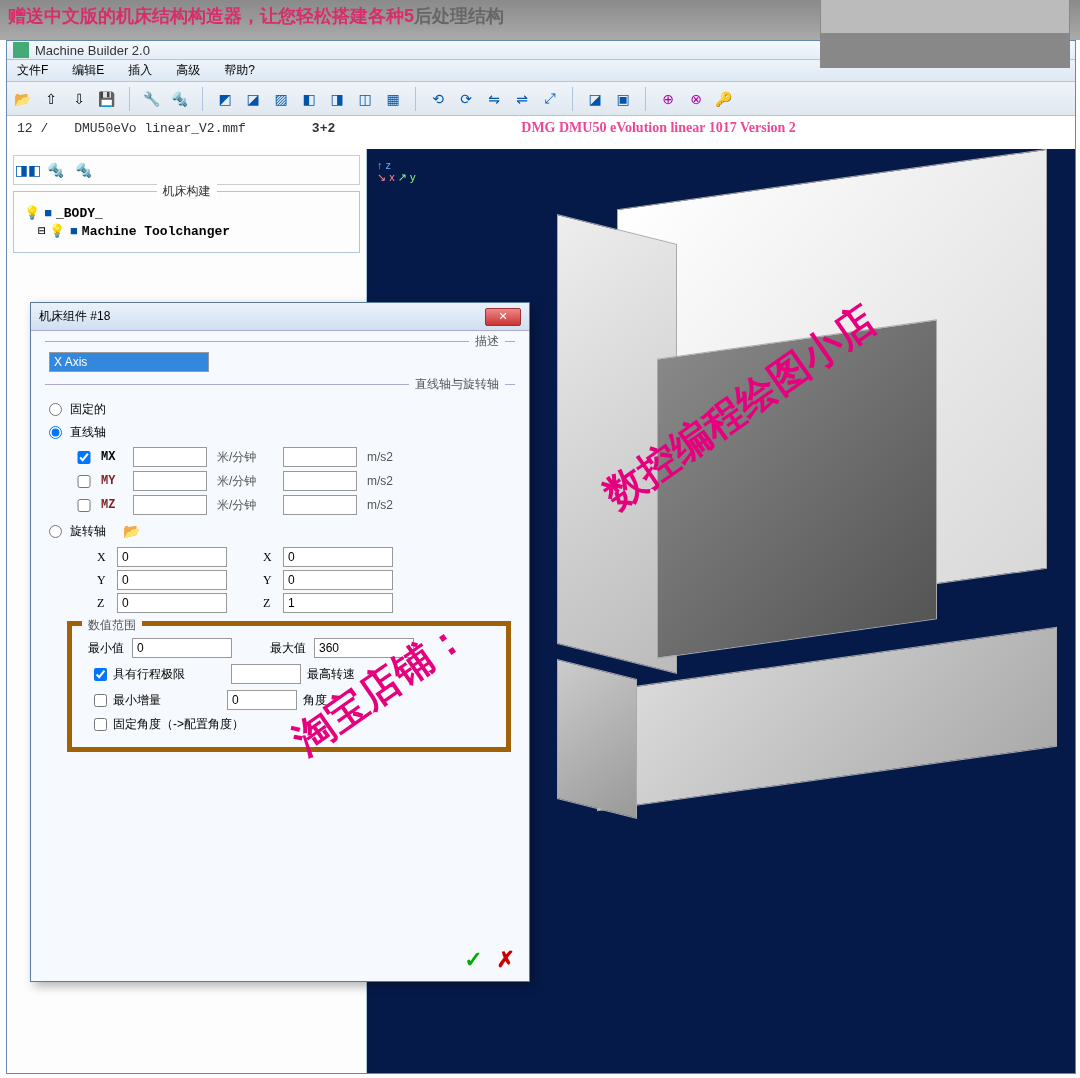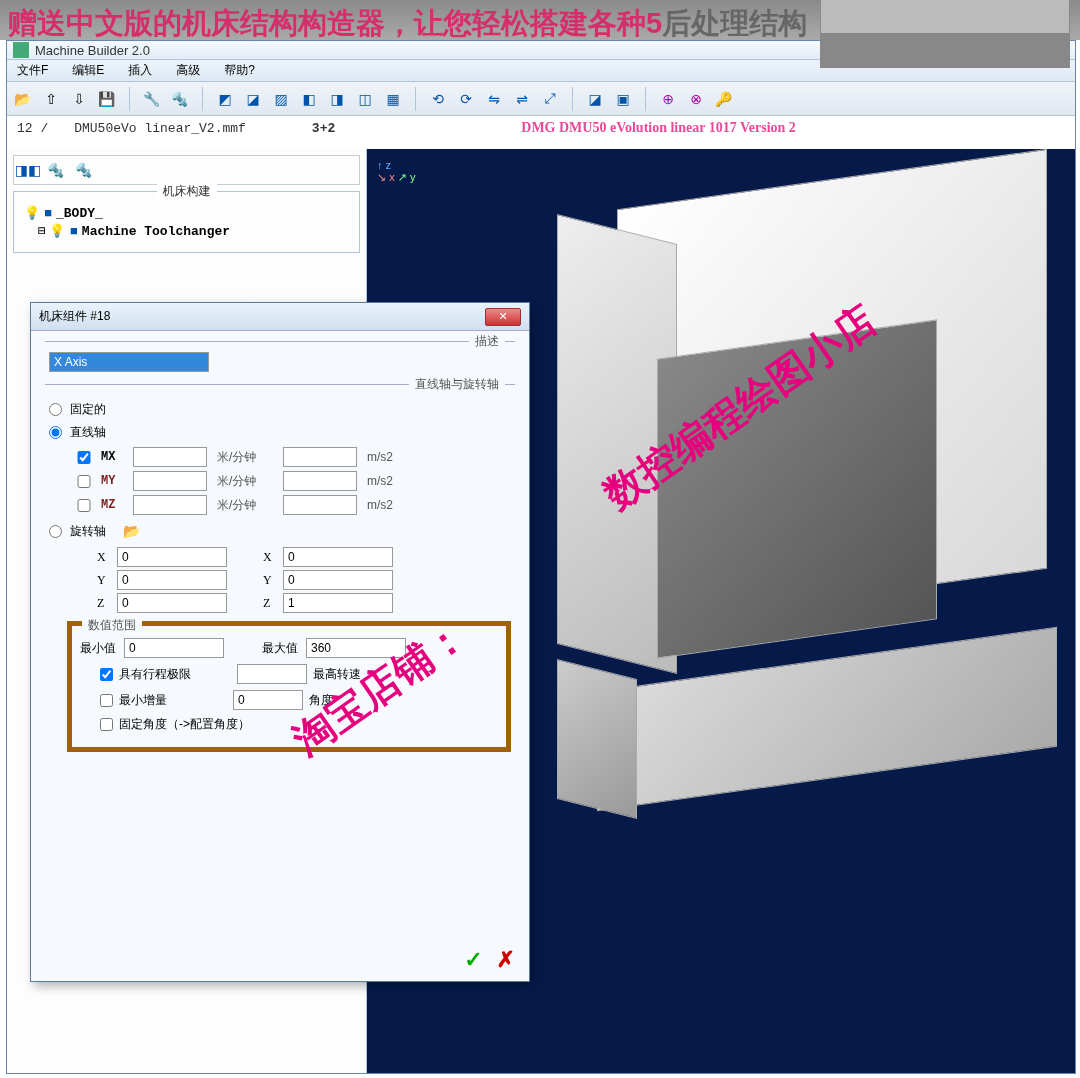--- a/index.html
+++ b/index.html
@@ -1,17 +1,17 @@
 <!DOCTYPE html>
 <html><head>
 <meta charset="utf-8">
 <style>
 * { box-sizing: border-box; margin: 0; padding: 0; }
 body { font-family: "Microsoft YaHei", Tahoma, sans-serif; font-size: 12px; background: #fff; width: 1080px; height: 1078px; overflow: hidden; position: relative; }
-.banner { background: linear-gradient(#8a8a8a, #aaa); color: #d62e6b; font-size: 29px; font-weight: bold; padding: 4px 8px; height: 40px; position: relative; }
+.banner { background: linear-gradient(#8a8a8a, #aaa); color: #d62e6b; font-size: 18px; font-weight: bold; padding: 4px 8px; height: 40px; position: relative; }
 .banner-thumb { position: absolute; right: 10px; top: -2px; width: 250px; height: 70px; background: linear-gradient(#bbb 50%, #888 50%); border: 1px solid #888; z-index: 5; }
 .banner-gray { color: #666; }
 .app-window { position: absolute; left: 6px; top: 40px; right: 4px; bottom: 4px; border: 1px solid #6688aa; background: #fff; }
 .titlebar { height: 19px; background: linear-gradient(#f5f9fd, #e3edf7); border-bottom: 1px solid #b0c4de; display: flex; align-items: center; padding: 0 6px; font-size: 13px; color: #333; }
 .titlebar .app-icon { width: 16px; height: 16px; background: #4a7; margin-right: 6px; }
 .menubar { height: 22px; background: linear-gradient(#edf3fa, #dde8f3); border-bottom: 1px solid #b0c4de; display: flex; align-items: center; padding: 0 4px; gap: 12px; font-size: 12px; }
 .menubar span { padding: 2px 6px; cursor: default; }
 .toolbar { height: 34px; background: linear-gradient(#f0f4fa, #e0e8f0); border-bottom: 1px solid #b0c4de; display: flex; align-items: center; padding: 0 6px; gap: 8px; }
 .tb-icon { width: 20px; height: 20px; display: inline-flex; align-items: center; justify-content: center; font-size: 14px; cursor: pointer; }
 .tb-sep { width: 1px; height: 24px; background: #b0c4de; margin: 0 4px; }
@@ -52,22 +52,22 @@
 .linear-row .axlbl { width: 22px; font-weight: bold; }
 .linear-row .disabled { color: #7f1d1d; }
 .linear-row .inp { width: 74px; }
 .linear-row .unit { width: 56px; color: #555; font-family: Liberation Sans, sans-serif; }
 .rotary-section { margin-left: 18px; }
 .pos-dir-hdr { display: flex; margin: 4px 0 2px 30px; }
 .pos-dir-hdr span { width: 160px; font-size: 12px; }
 .xyz-row { display: flex; align-items: center; gap: 6px; margin: 3px 0 3px 30px; font-family: Tahoma; }
 .xyz-row .lbl { width: 14px; }
 .xyz-row .inp { width: 110px; }
-.range-row { display: flex; align-items: center; gap: 8px; margin: 4px 0; }
-.chk-row { display: flex; align-items: center; gap: 6px; margin: 6px 0 6px 20px; }
+.range-row { display: flex; align-items: center; gap: 8px; margin: 4px 8px; }
+.chk-row { display: flex; align-items: center; gap: 6px; margin: 6px 0 6px 14px; }
 .dlg-footer { position: absolute; bottom: 8px; right: 14px; display: flex; gap: 14px; }
 .ok-btn { color: #0a0; font-size: 22px; font-weight: bold; cursor: pointer; }
 .cancel-btn { color: #c00; font-size: 22px; font-weight: bold; cursor: pointer; }
 </style>
 </head>
 <body>
 
 <div class="banner">
   <span>赠送中文版的机床结构构造器，让您轻松搭建各种5</span><span class="banner-gray">后处理结构</span>
   <div class="banner-thumb"></div>

